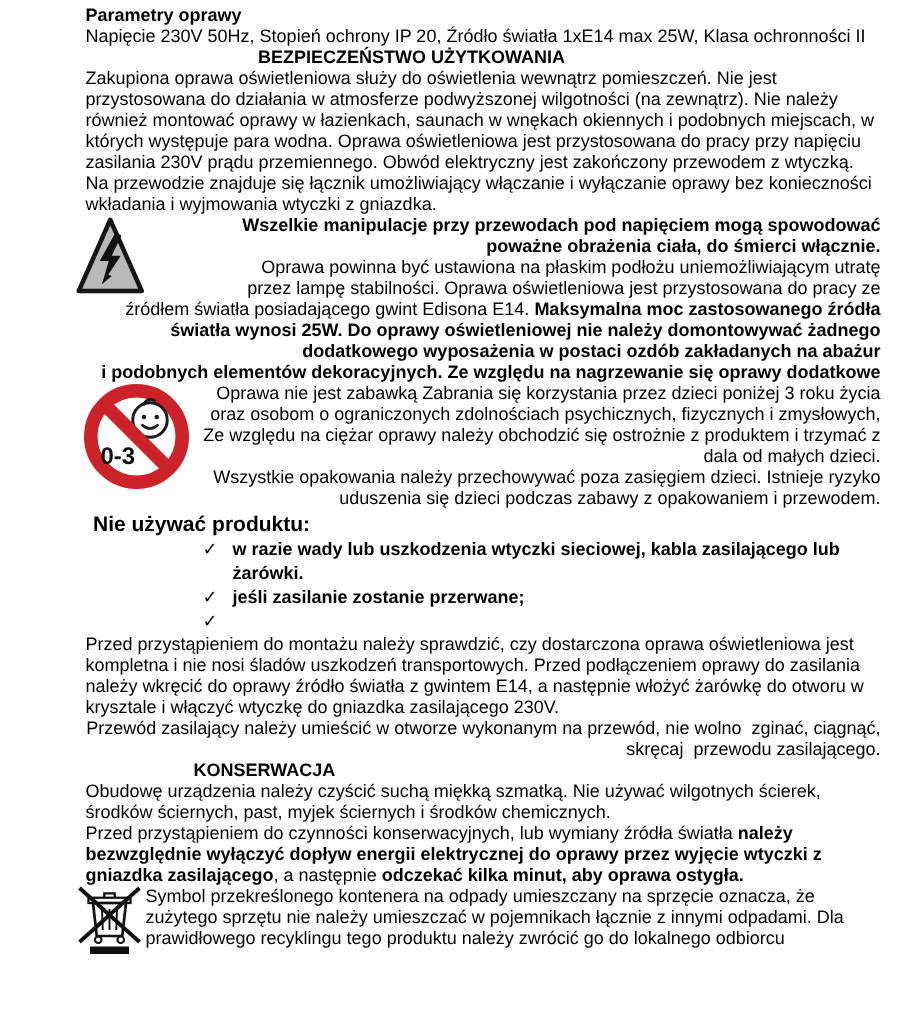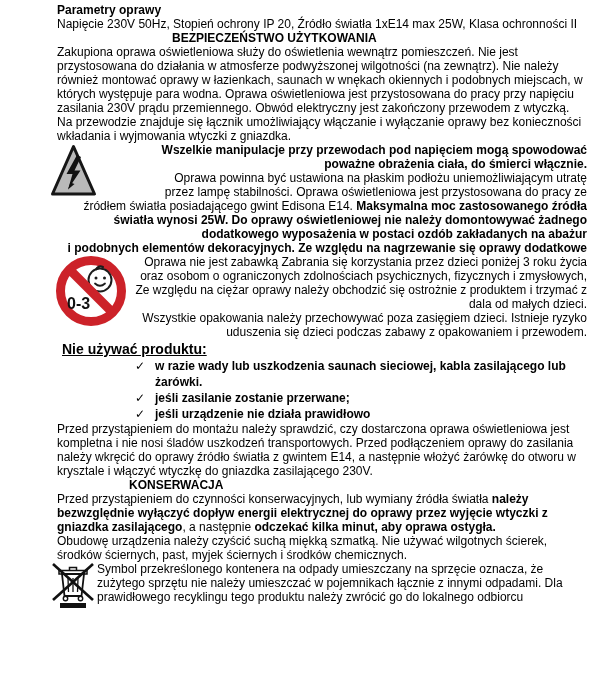--- a/index.html
+++ b/index.html
@@ -21,21 +21,21 @@
   .hdr{font-weight:bold;margin:0;}
   .hdr-safety{margin-left:115px;}
   .hdr-montaz{margin-left:146px;margin-top:9px;}
   .hdr-konserwacja{margin-left:72px;}
   .fl{float:left;}
   .icon-shock{width:47px;height:55px;margin-left:-7px;margin-right:48px;}
   .icon-age{width:72px;height:74px;margin-left:-2px;margin-right:7px;}
   .icon-weee{width:46px;height:46px;margin-left:-7px;margin-right:1px;}
   .indent65{margin-left:65px;}
   .clr{clear:both;}
-  .donotuse-title{font-size:14px;line-height:17px;font-weight:bold;margin-left:5px;padding-top:2px;text-decoration:underline;}
+  .donotuse-title{font-size:14px;line-height:17px;font-weight:bold;margin-left:5px;padding-top:2px;}
   .chk-list{margin:0 0 0 78px;line-height:16px;font-weight:bold;}
   .chk-row{display:flex;}
   .chk-mark{width:20px;flex:0 0 20px;font-weight:normal;}
   svg{display:block;}
 </style>
 </head>
 <body>
 
 <div class="page">
 
@@ -73,37 +73,37 @@
     </div>
     <p class="prewrap">Oprawa nie jest zabawką Zabrania się korzystania przez dzieci poniżej 3 roku życia oraz osobom o ograniczonych zdolnościach psychicznych, fizycznych i zmysłowych,
 Ze względu na ciężar oprawy należy obchodzić się ostrożnie z produktem i trzymać z dala od małych dzieci.
 Wszystkie opakowania należy przechowywać poza zasięgiem dzieci. Istnieje ryzyko uduszenia się dzieci podczas zabawy z opakowaniem i przewodem.</p>
   </div>
 
   <div class="clr donotuse-title">Nie używać produktu:</div>
   <div class="chk-list">
     <div class="chk-row">
       <span class="chk-mark">✓</span>
-      <span>w razie wady lub uszkodzenia saunach sieciowej, kabla zasilającego lub żarówki.</span>
+      <span>w razie wady lub uszkodzenia wtyczki sieciowej, kabla zasilającego lub żarówki.</span>
     </div>
     <div class="chk-row">
       <span class="chk-mark">✓</span>
       <span>jeśli zasilanie zostanie przerwane;</span>
     </div>
     <div class="chk-row">
       <span class="chk-mark">✓</span>
-      <span>jeśli urządzenie nie działa prawidłowo</span>
     </div>
   </div>
 
   <p>Przed przystąpieniem do montażu należy sprawdzić, czy dostarczona oprawa oświetleniowa jest kompletna i nie nosi śladów uszkodzeń transportowych. Przed podłączeniem oprawy do zasilania należy wkręcić do oprawy źródło światła z gwintem E14, a następnie włożyć żarówkę do otworu w krysztale i włączyć wtyczkę do gniazdka zasilającego 230V.</p>
+  <p class="prewrap">Przewód zasilający należy umieścić w otworze wykonanym na przewód, nie wolno  zginać, ciągnąć, skręcaj  przewodu zasilającego.</p>
 
   <p class="hdr hdr-konserwacja">KONSERWACJA</p>
+  <p>Obudowę urządzenia należy czyścić suchą miękką szmatką. Nie używać wilgotnych ścierek, środków ściernych, past, myjek ściernych i środków chemicznych.</p>
   <p><span>Przed przystąpieniem do czynności konserwacyjnych, lub wymiany źródła światła </span><span class="b">należy bezwzględnie wyłączyć dopływ energii elektrycznej do oprawy przez wyjęcie wtyczki z gniazdka zasilającego</span><span>, a następnie </span><span class="b">odczekać kilka minut, aby oprawa ostygła.</span></p>
-  <p>Obudowę urządzenia należy czyścić suchą miękką szmatką. Nie używać wilgotnych ścierek, środków ściernych, past, myjek ściernych i środków chemicznych.</p>
 
   <div>
     <div class="fl icon-weee">
       <svg width="46" height="46" viewBox="0 0 46 46" aria-hidden="true">
         <path d="M12 12 h22 l-2.5 22 h-17 z" fill="none" stroke="#111111" stroke-width="1.8"></path>
         <line x1="18" y1="16" x2="18.5" y2="30" stroke="#111111" stroke-width="1.3"></line>
         <line x1="23" y1="16" x2="23" y2="30" stroke="#111111" stroke-width="1.3"></line>
         <line x1="28" y1="16" x2="27.5" y2="30" stroke="#111111" stroke-width="1.3"></line>
         <rect x="9" y="8.5" width="28" height="3.5" fill="none" stroke="#111111" stroke-width="1.5"></rect>
         <path d="M19.5 8.5 v-3 h7 v3" fill="none" stroke="#111111" stroke-width="1.5"></path>

